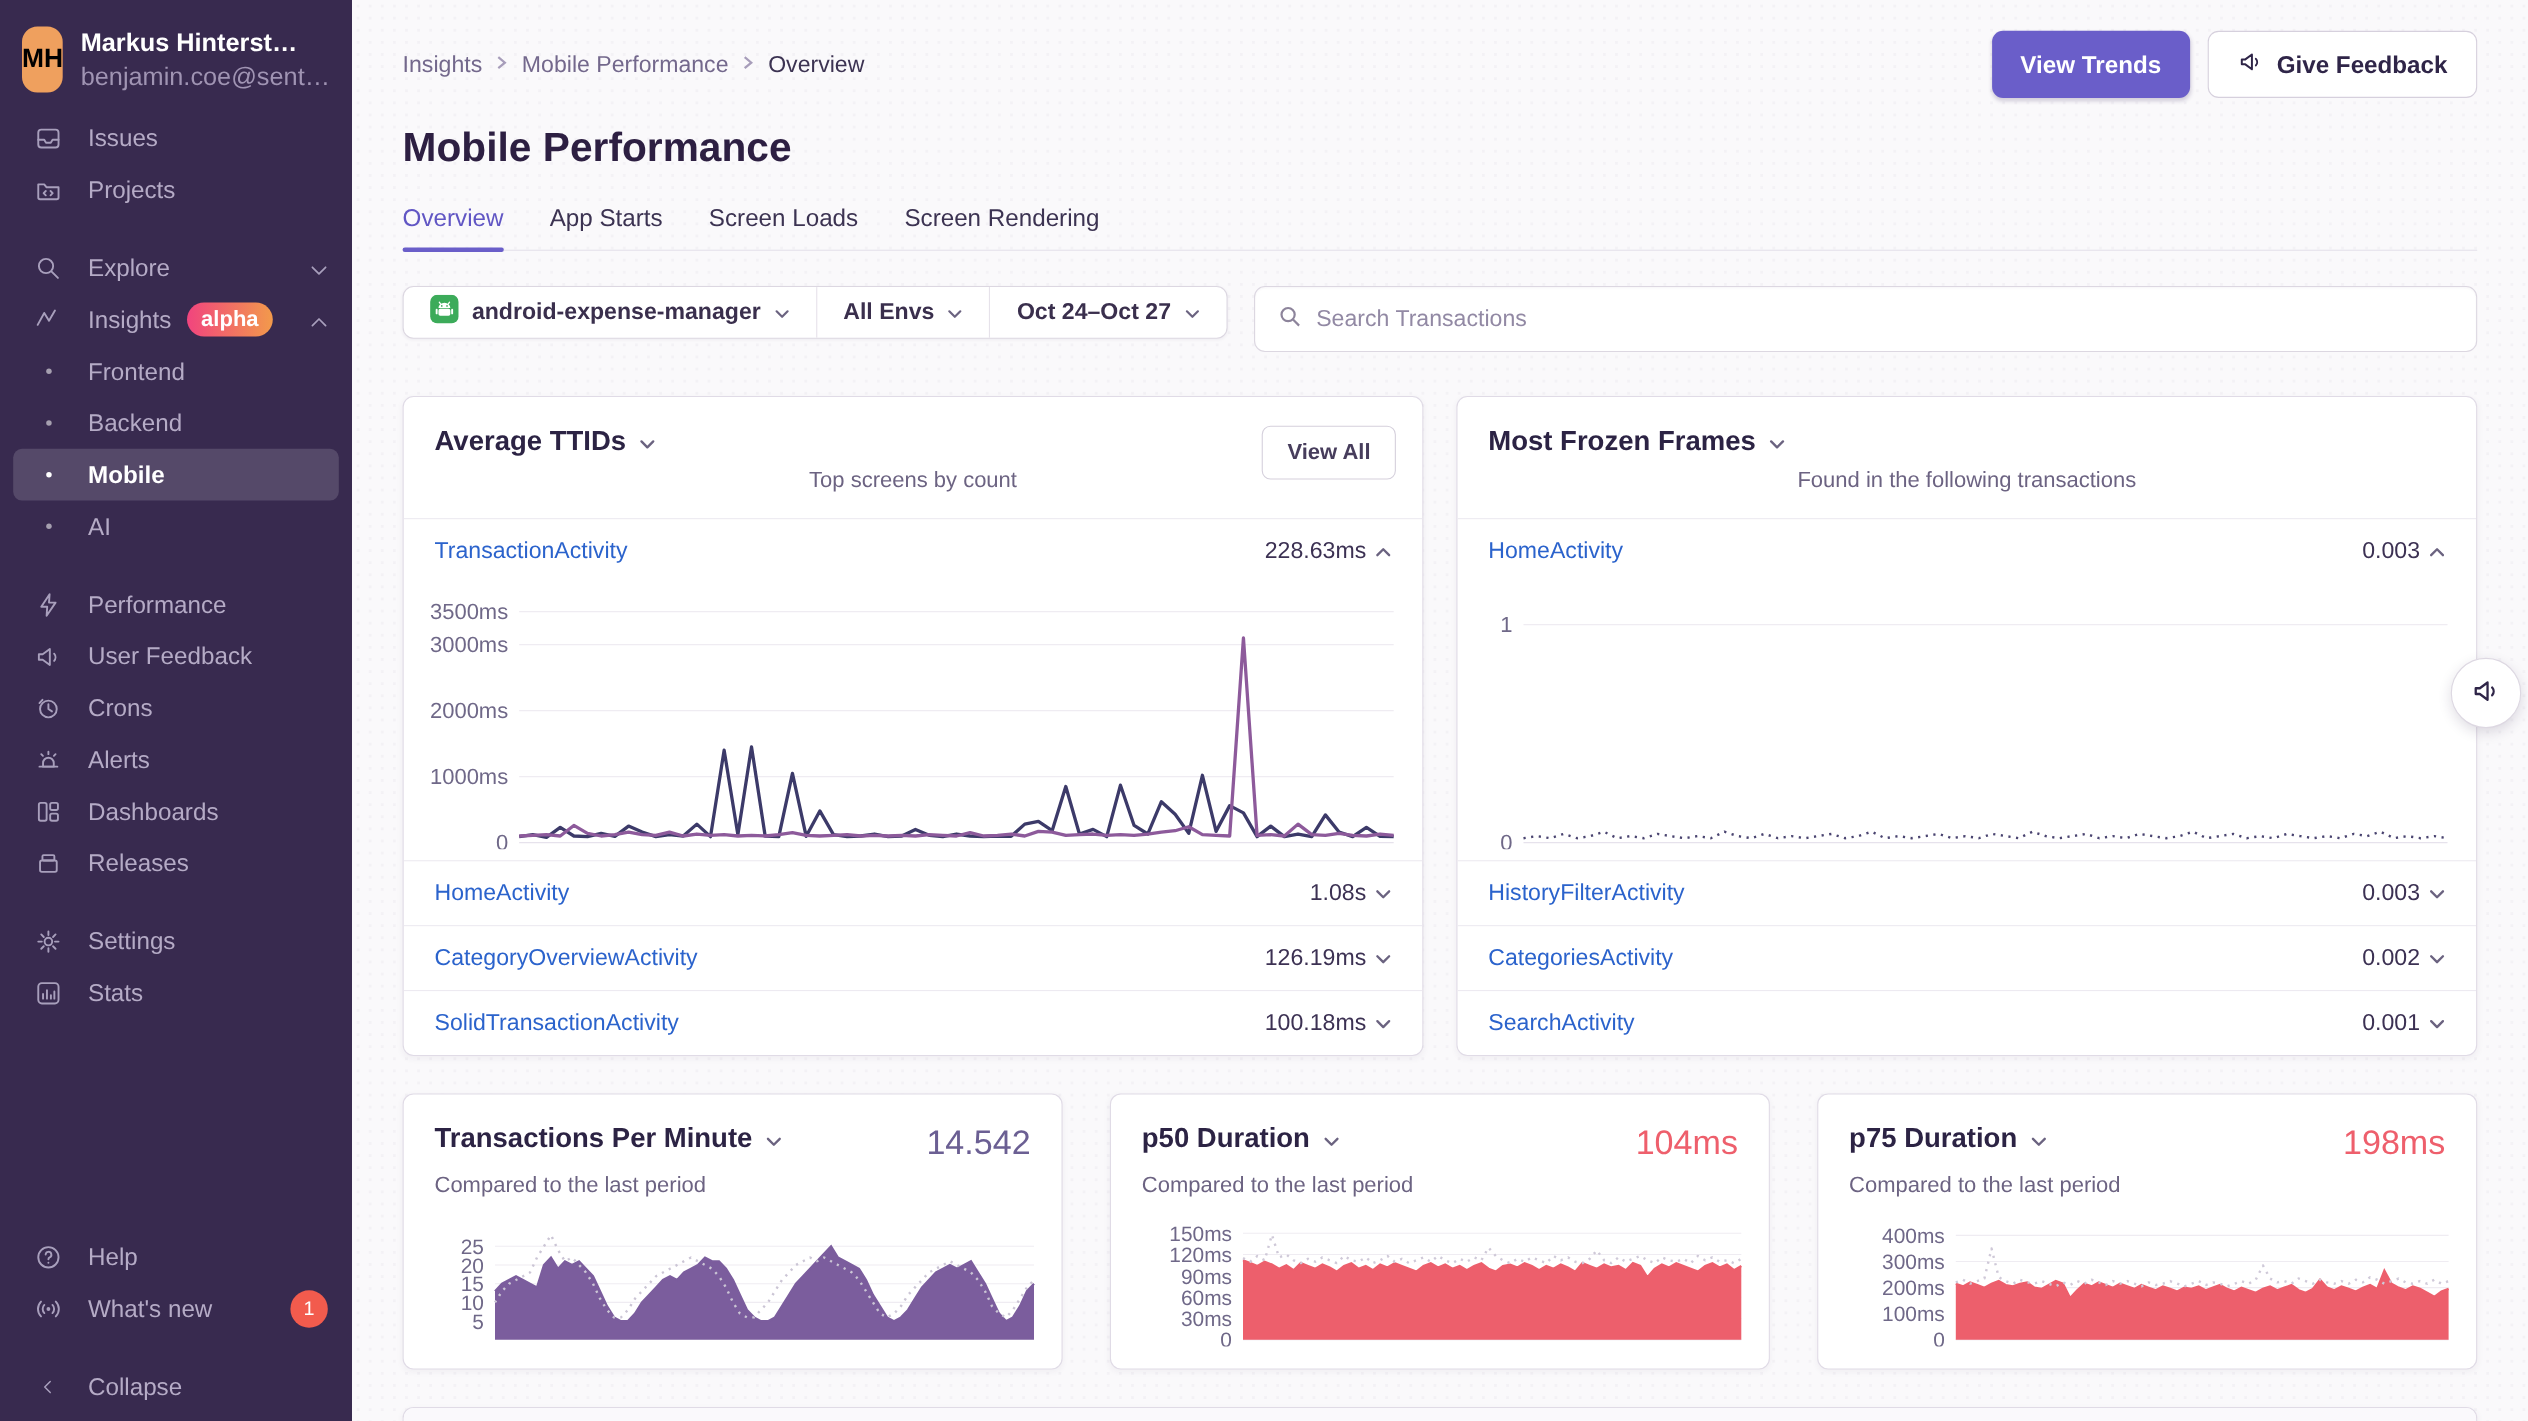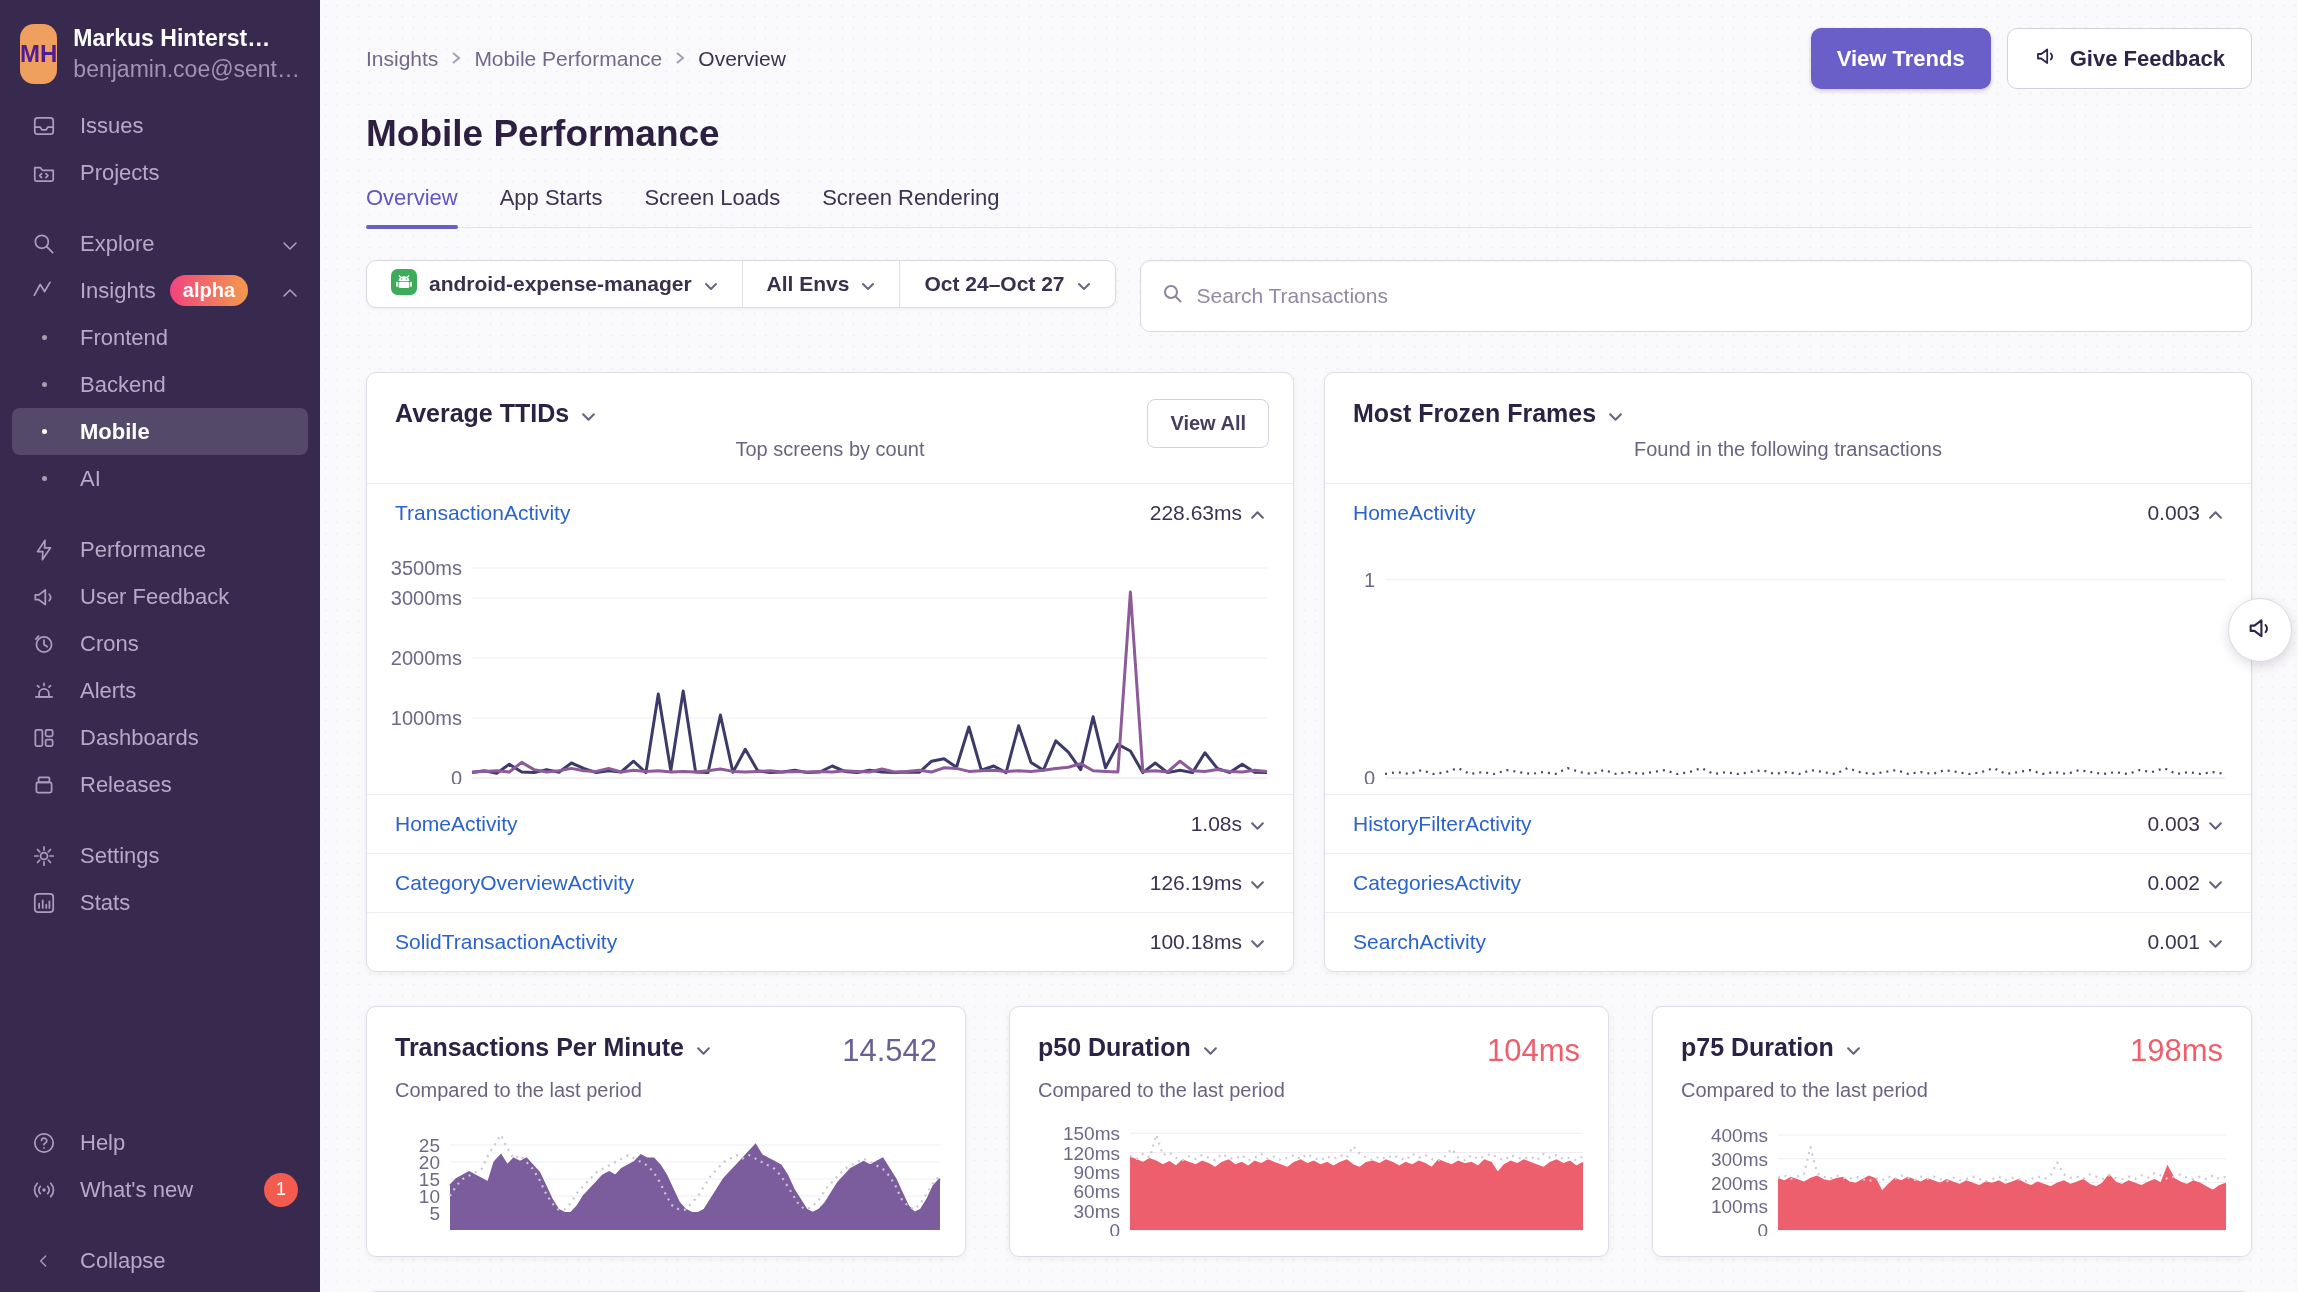--- a/index.html
+++ b/index.html
@@ -2,21 +2,21 @@
 <html><head>
 <meta charset="utf-8">
 <style>
   * { margin:0; padding:0; box-sizing:border-box; }
   html,body { width:2298px; height:1292px; overflow:hidden; font-family:"Liberation Sans",sans-serif; background:#faf9fb; }
   body { display:flex; }
 
   
   .sidebar { width:320px; min-width:320px; height:100%; background:#382a4f; color:#b5abc6; display:flex; flex-direction:column; padding:18px 0 8px; }
   .userrow { display:flex; align-items:center; gap:16px; padding:6px 20px 14px; }
-  .avatar { width:46px; height:60px; border-radius:14px; background:#efa05e; color:#4c1d95; font-size:24px; font-weight:bold; display:flex; align-items:center; justify-content:center; }
+  .avatar { width:46px; height:60px; border-radius:14px; background:#efa05e; color:#000000; font-size:24px; font-weight:bold; display:flex; align-items:center; justify-content:center; }
   .uname { color:#fff; font-size:23px; font-weight:bold; white-space:nowrap; }
   .uemail { color:#a094b3; font-size:23px; margin-top:4px; white-space:nowrap; }
   .nav { padding:4px 12px 0; }
   .nitem { display:flex; align-items:center; height:47px; padding:0 10px 0 18px; border-radius:8px; font-size:22px; cursor:pointer; }
   .nitem .nicon { width:28px; height:28px; display:flex; align-items:center; justify-content:center; margin-right:22px; }
   .nitem svg { stroke:#a89fbc; fill:none; stroke-width:1.6; stroke-linecap:round; stroke-linejoin:round; }
   .nitem.active { background:rgba(255,255,255,0.15); color:#fff; font-weight:bold; }
   .gap-lg { height:24px; }
   .bullet { width:28px; margin-right:22px; display:flex; justify-content:center; }
   .bullet i { width:5px; height:5px; border-radius:50%; background:rgba(255,255,255,0.55); }
@@ -45,21 +45,21 @@
   .tabs { margin-top:30px; display:flex; gap:42px; border-bottom:1px solid #e5e1ea; }
   .tab { font-size:22px; color:#3c3352; padding-bottom:16px; cursor:pointer; position:relative; }
   .tab.active { color:#6156c4; }
   .tab.active::after { content:""; position:absolute; left:0; right:0; bottom:-2px; height:4px; border-radius:3px; background:#6a5ec9; }
 
   .filterrow { margin-top:32px; display:flex; gap:24px; }
   .filterbar { display:flex; align-items:stretch; height:48px; background:#fff; border:1px solid #dcd7e1; border-radius:10px; box-shadow:0 1px 3px rgba(50,35,80,0.06); }
   .fseg { display:flex; align-items:center; gap:12px; padding:0 24px; font-size:21px; font-weight:bold; color:#3a2f4d; cursor:pointer; }
   .fseg + .fseg { border-left:1px solid #e6e2ea; }
   .chev svg { stroke:#6b6380; fill:none; stroke-width:2; stroke-linecap:round; stroke-linejoin:round; }
-  .searchbox { flex:1; height:72px; background:#fff; border:1px solid #dcd7e1; border-radius:10px; display:flex; align-items:center; padding:0 20px; gap:12px; box-shadow:inset 0 1px 2px rgba(50,35,80,0.04); }
+  .searchbox { flex:1; height:60px; background:#fff; border:1px solid #dcd7e1; border-radius:10px; display:flex; align-items:center; padding:0 20px; gap:12px; box-shadow:inset 0 1px 2px rgba(50,35,80,0.04); }
   .searchbox svg { stroke:#8d849b; fill:none; stroke-width:2; }
   .searchbox input { border:none; outline:none; flex:1; font-size:21px; font-family:"Liberation Sans",sans-serif; color:#3a2f4d; background:transparent; }
   .searchbox input::placeholder { color:#9289a4; }
 
   .cards2 { margin-top:40px; display:flex; gap:30px;text-align:center; }
   .card { background:#fff; border:1px solid #e0dbe6; border-radius:10px; box-shadow:0 2px 6px rgba(50,35,80,0.05); flex:1; overflow:hidden; }
   .phead { padding:26px 28px 22px; position:relative; }
   .ptitle { display:flex; align-items:center; gap:12px; font-size:25px; font-weight:bold; color:#2c2344; cursor:pointer; }
   .psub { margin-top:10px; font-size:20px; color:#6c6382; }
   .viewall { position:absolute; right:24px; top:26px; background:#fff; border:1px solid #d5d0dc; border-radius:8px; font-size:20px; font-weight:bold; color:#473d5c; padding:12px 22px; cursor:pointer; }

